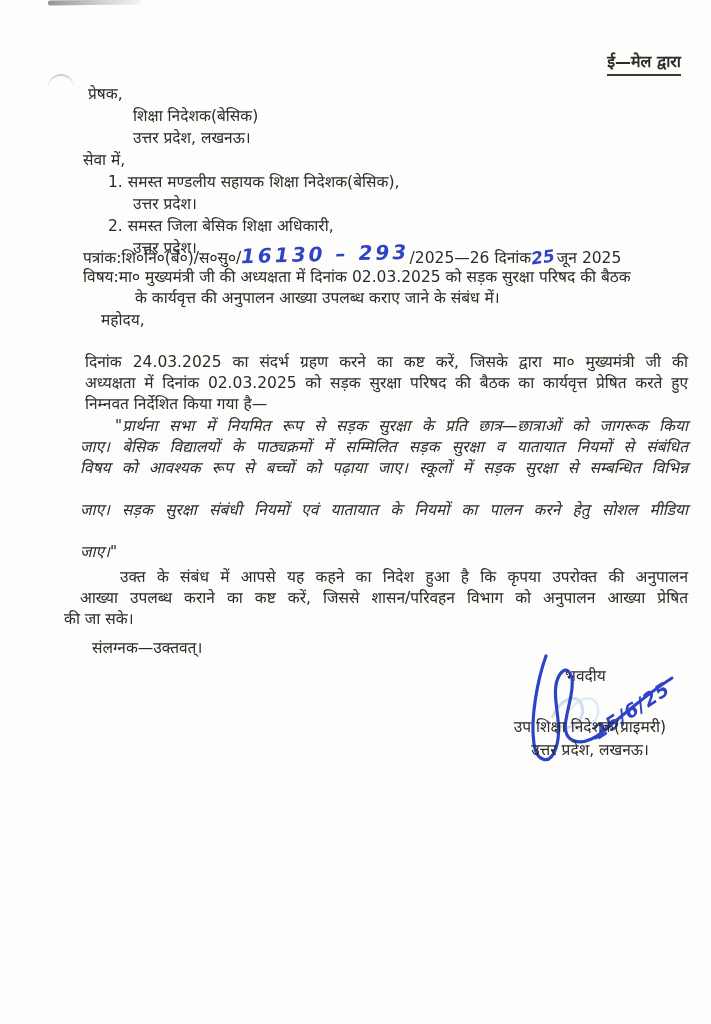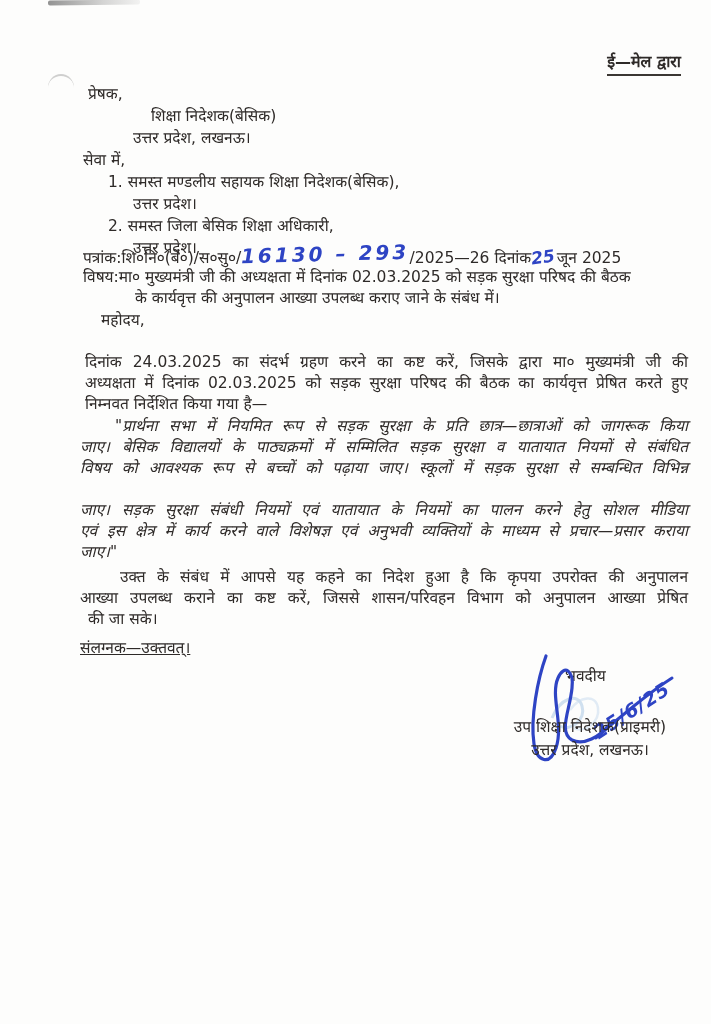--- a/index.html
+++ b/index.html
@@ -68,21 +68,21 @@
 <body>
 
 <div class="page">
 
   <div class="smudge-top"></div>
   <div class="smudge-arc"></div>
 
   <div class="email-via">ई—मेल द्वारा</div>
 
   <div class="ln" style="left:88px;top:84px;">प्रेषक,</div>
-  <div class="ln" style="left:151px;top:106px;">शिक्षा निदेशक(बेसिक)</div>
+  <div class="ln" style="left:133px;top:106px;">शिक्षा निदेशक(बेसिक)</div>
   <div class="ln" style="left:133px;top:128px;">उत्तर प्रदेश, लखनऊ।</div>
 
   <div class="ln" style="left:83px;top:150px;text-align:right;">सेवा में,</div>
   <div class="ln" style="left:108px;top:172px;">
     <span>1.</span>
     <span>समस्त मण्डलीय सहायक शिक्षा निदेशक(बेसिक),</span>
   </div>
   <div class="ln" style="left:133px;top:194px;">उत्तर प्रदेश।</div>
   <div class="ln" style="left:108px;top:216px;">
     <span>2.</span>
@@ -102,28 +102,27 @@
   <div class="ln" style="left:101px;top:310px;">महोदय,</div>
 
   <div class="ln j" style="left:85px;top:352px;width:603px;">दिनांक 24.03.2025 का संदर्भ ग्रहण करने का कष्ट करें, जिसके द्वारा मा० मुख्यमंत्री जी की</div>
   <div class="ln j" style="left:85px;top:373px;width:603px;">अध्यक्षता में दिनांक 02.03.2025 को सड़क सुरक्षा परिषद की बैठक का कार्यवृत्त प्रेषित करते हुए</div>
   <div class="ln" style="left:85px;top:394px;">निम्नवत निर्देशित किया गया है—</div>
 
   <div class="ln j italic" style="left:115px;top:416px;width:573px;">"प्रार्थना सभा में नियमित रूप से सड़क सुरक्षा के प्रति छात्र—छात्राओं को जागरूक किया</div>
   <div class="ln j italic" style="left:80px;top:437px;width:608px;">जाए। बेसिक विद्यालयों के पाठ्यक्रमों में सम्मिलित सड़क सुरक्षा व यातायात नियमों से संबंधित</div>
   <div class="ln j italic" style="left:80px;top:458px;width:608px;">विषय को आवश्यक रूप से बच्चों को पढ़ाया जाए। स्कूलों में सड़क सुरक्षा से सम्बन्धित विभिन्न</div>
   <div class="ln j italic" style="left:80px;top:500px;width:608px;">जाए। सड़क सुरक्षा संबंधी नियमों एवं यातायात के नियमों का पालन करने हेतु सोशल मीडिया</div>
-  <div class="ln j italic" style="left:80px;top:521px;width:608px;">एवं इस क्षेत्र में कार्य करने वाले विशेषज्ञ एवं अनुभवी व्यक्तियों के माध्यम से प्रचार—प्रसार कराया</div>
   <div class="ln italic" style="left:80px;top:542px;">जाए।"</div>
 
   <div class="ln j" style="left:120px;top:567px;width:568px;">उक्त के संबंध में आपसे यह कहने का निदेश हुआ है कि कृपया उपरोक्त की अनुपालन</div>
   <div class="ln j" style="left:80px;top:588px;width:608px;">आख्या उपलब्ध कराने का कष्ट करें, जिससे शासन/परिवहन विभाग को अनुपालन आख्या प्रेषित</div>
-  <div class="ln" style="left:88px;top:609px;">की जा सके।</div>
+  <div class="ln" style="left:64px;top:609px;">की जा सके।</div>
 
-  <div class="ln" style="left:80px;top:638px;text-decoration:underline;">संलग्नक—उक्तवत्।</div>
+  <div class="ln" style="left:92px;top:638px;">संलग्नक—उक्तवत्।</div>
 
   <div class="ln" style="left:565px;top:666px;">भवदीय</div>
 
   <div class="sig-wrap">
     <svg width="190" height="140" viewBox="0 0 190 140">
 
       <path d="M52,70 C60,50 78,44 82,58 C86,72 70,84 60,78" fill="none" stroke="#bcd3ea" stroke-width="3" opacity="0.7"></path>
       <path d="M70,62 C80,48 96,46 98,60 C100,74 84,86 74,80" fill="none" stroke="#cfe0f0" stroke-width="2.5" opacity="0.6"></path>
 
       <path d="M46,8 C38,30 30,70 34,96 C37,114 50,118 56,100 C64,76 50,48 58,30 C64,16 74,22 72,40 C70,62 58,84 72,92 C84,98 100,88 108,78" fill="none" stroke="#2e44c4" stroke-width="3.2" stroke-linecap="round"></path>

